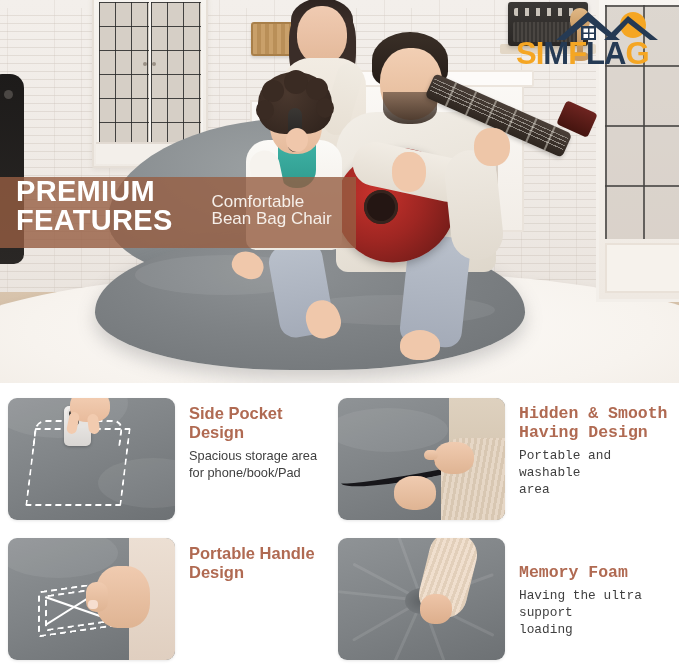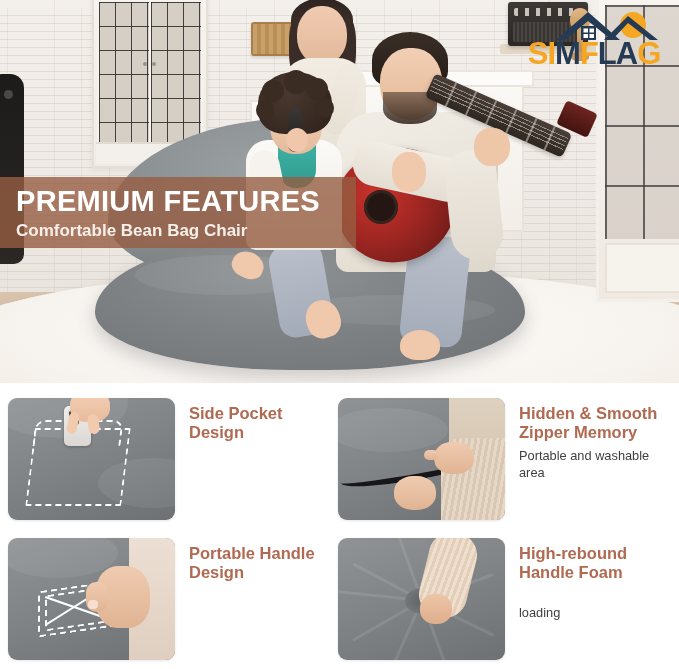--- a/index.html
+++ b/index.html
@@ -163,38 +163,38 @@
     background:linear-gradient(180deg,#4a3f38,#2e2620);transform:rotate(24deg);transform-origin:left center;
     box-shadow:0 2px 4px rgba(0,0,0,.2);}
   .fret{position:absolute;top:0;width:2px;height:26px;background:rgba(205,200,190,.55);}
   .guitar-head{position:absolute;left:560px;top:106px;width:34px;height:26px;border-radius:4px;
     background:linear-gradient(180deg,#6e2420,#44140f);transform:rotate(24deg);}
   .guitar-strings{position:absolute;left:432px;top:78px;width:146px;height:14px;transform:rotate(24deg);transform-origin:left center;
     background:repeating-linear-gradient(180deg,rgba(230,226,218,.5) 0 1px,rgba(0,0,0,0) 1px 4px);}
 
   
   .banner{position:absolute;left:0;top:177px;width:356px;height:71px;
-    background:rgba(150,94,66,.80);display:flex;flex-direction:column;justify-content:center;padding-left:16px;box-sizing:border-box;}
+    background:rgba(150,94,66,.80);display:flex;justify-content:center;padding-left:16px;box-sizing:border-box;}
   .banner-title{color:#ffffff;font-size:29px;font-weight:bold;letter-spacing:.3px;line-height:1;margin:0 0 6px 0;}
-  .banner-sub{color:#f6efe9;font-size:17px;font-weight:bold;line-height:1;margin:0;}
+  .banner-sub{color:#f6efe9;font-size:17px;font-weight:normal;line-height:1;margin:16px;}
 
   
   .logo{position:absolute;left:516px;top:6px;width:156px;height:72px;}
   .logo-roof{position:absolute;left:36px;top:0;width:110px;height:40px;}
   .logo-sun{position:absolute;left:104px;top:6px;width:26px;height:26px;border-radius:50%;background:#f5a623;}
   .logo-word{position:absolute;left:0;top:30px;width:156px;height:36px;font-size:31px;font-weight:bold;
-    letter-spacing:-1px;line-height:36px;white-space:nowrap;text-align:center;}
+    letter-spacing:-1px;line-height:36px;white-space:nowrap;}
   .lw{display:inline-block;}
   .lw.o{color:#f5a623;}
   .lw.d{color:#253a54;}
 
   
   .features{position:absolute;left:0;top:390px;width:679px;height:279px;background:#fff;}
   .feat{position:absolute;width:330px;height:130px;display:flex;}
-  .feat.c1{left:8px;} .feat.c2{left:338px;}
+  .feat.c1{left:8px;} .feat.c2{left:338px;font-family:Liberation Mono, monospace;}
   .feat.r1{top:8px;}  .feat.r2{top:148px;}
 
   .thumb{position:relative;width:167px;height:122px;border-radius:9px;overflow:hidden;flex:0 0 167px;
     background:linear-gradient(160deg,#8f9396 0%,#7d8184 55%,#6d7174 100%);
     box-shadow:0 1px 3px rgba(0,0,0,.10);}
   .thumb .crease{position:absolute;border-radius:50%;background:rgba(255,255,255,.07);}
   .txt{flex:1;padding-left:14px;padding-top:6px;box-sizing:border-box;}
   .feat-title{color:#b06a52;font-size:16.5px;font-weight:bold;line-height:1.18;margin:0 0 5px 0;}
   .feat-desc{color:#3f3f3f;font-size:12.8px;line-height:1.32;margin:0;}
 
@@ -392,38 +392,42 @@
         </div>
         <div class="hand1"></div>
         <span class="finger" style="left:60px;top:14px;width:10px;height:22px;transform:rotate(12deg);"></span>
         <span class="finger" style="left:80px;top:16px;width:11px;height:20px;transform:rotate(-8deg);"></span>
       </div>
       <div class="txt">
         <div class="feat-title">
           <span>Side Pocket</span><br>
           <span>Design</span>
         </div>
+        <div class="feat-desc">
+          <span>Spacious storage area</span><br>
+          <span>for phone/book/Pad</span>
+        </div>
       </div>
     </div>
 
     <div class="feat c2 r1">
       <div class="thumb">
         <div class="tp-bg"></div>
         <span class="crease" style="left:-10px;top:10px;width:120px;height:44px;"></span>
         <div class="zip"></div>
         <div class="zip-pull"></div>
         <div class="tp-sleeve"></div>
         <span class="tp-hand" style="left:96px;top:44px;width:40px;height:32px;"></span>
         <span class="tp-hand" style="left:56px;top:78px;width:42px;height:34px;"></span>
         <span class="tp-hand" style="left:86px;top:52px;width:14px;height:10px;border-radius:6px;"></span>
       </div>
       <div class="txt">
         <div class="feat-title">
           <span>Hidden &amp; Smooth</span><br>
-          <span>Zipper Memory</span>
+          <span>Having Design</span>
         </div>
         <div class="feat-desc">
           <span>Portable and washable</span><br>
           <span>area</span>
         </div>
       </div>
     </div>
 
     <div class="feat c1 r2">
       <div class="thumb">
@@ -457,24 +461,24 @@
         <span class="ray" style="width:76px;transform:rotate(-20deg);"></span>
         <span class="ray" style="width:80px;transform:rotate(-62deg);"></span>
         <span class="ray" style="width:84px;transform:rotate(-110deg);"></span>
         <span class="ray" style="width:78px;transform:rotate(-152deg);"></span>
         <div class="dimple"></div>
         <div class="arm4"></div>
         <div class="fist4"></div>
       </div>
       <div class="txt">
         <div class="feat-title">
-          <span>High-rebound</span><br>
-          <span>Handle Foam</span>
+          <br>
+          <span>Memory Foam</span>
         </div>
         <div class="feat-desc">
-          <br>
+          <span>Having the ultra support</span><br>
           <span>loading</span>
         </div>
       </div>
     </div>
 
   </div>
 </div>
 
 </body></html>

